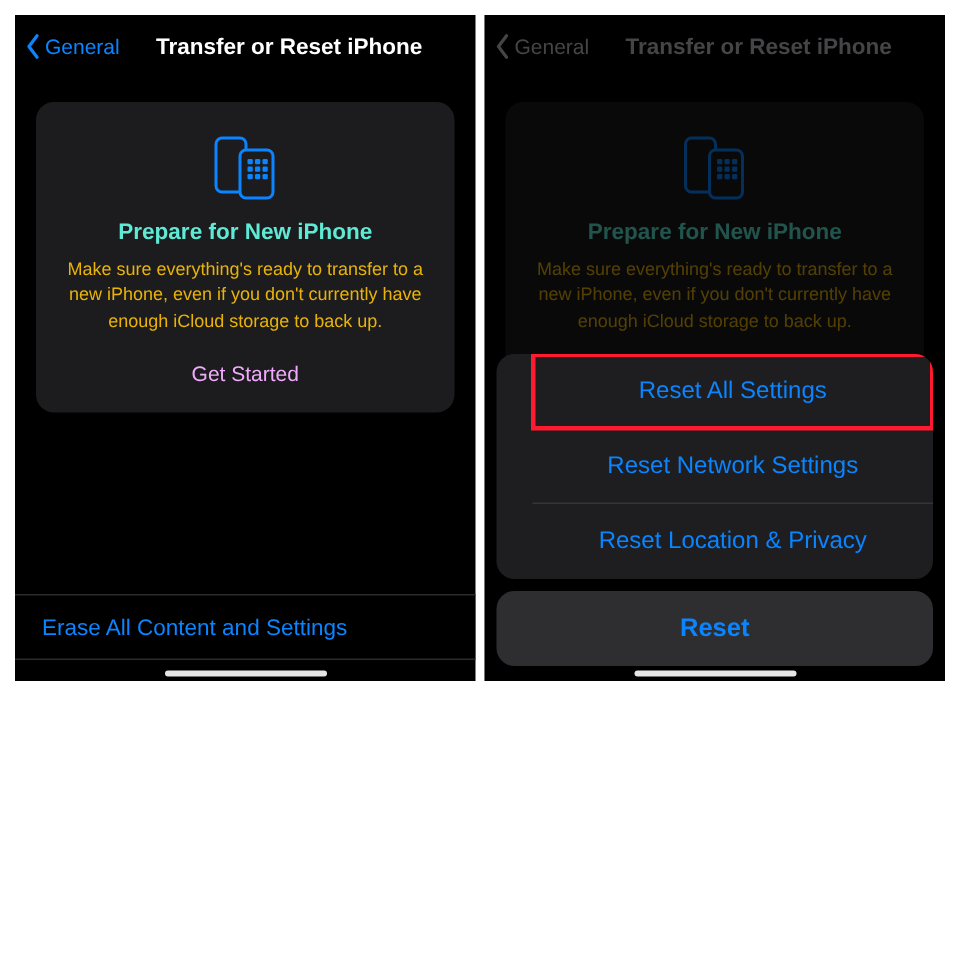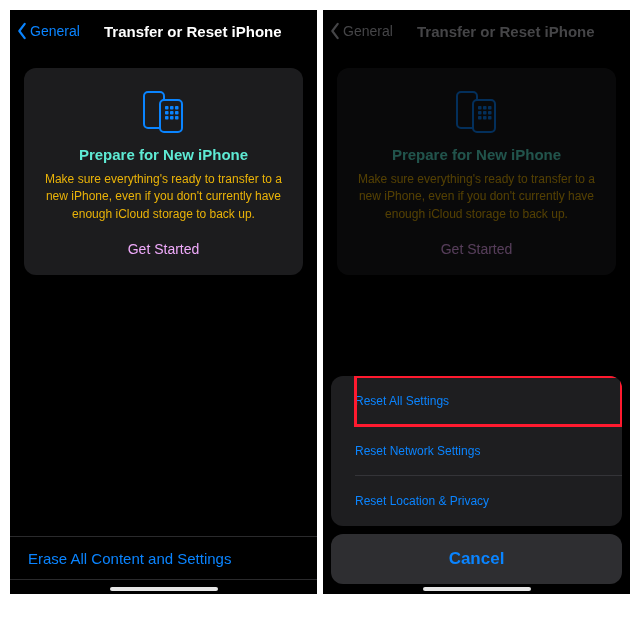--- a/index.html
+++ b/index.html
@@ -5,21 +5,21 @@
   * { box-sizing: border-box; margin: 0; padding: 0; }
   body {
     background: #fff;
     font-family: -apple-system, "Helvetica Neue", Arial, sans-serif;
     width: 640px; height: 640px;
     position: relative;
   }
   .stage {
     position: absolute;
     left: 10px; top: 10px;
-    width: 620px; height: 584px;
+    width: 620px; height: 444px;
     display: flex;
     gap: 6px;
     background: #fff;
   }
   .phone {
     flex: 1 1 0;
     background: #000;
     border-radius: 0px;
     position: relative;
     overflow: hidden;
@@ -132,21 +132,22 @@
   .sheet-group {
     background: #1e1e20;
     border-radius: 12px;
     overflow: hidden;
     margin-bottom: 8px;
   }
   .sheet-row {
     height: 50px;
     display: flex;
     align-items: center;
-    font-size: 12px;
+    justify-content: center;
+    font-size: 16px;
     color: #0a84ff;
     border-bottom: 0.5px solid #343438;
     margin-left: 24px;
   }
   .sheet-row:last-child { border-bottom: none; }
   .sheet-cancel {
     background: #2e2e31;
     border-radius: 12px;
     height: 50px;
     display: flex;
@@ -240,20 +241,20 @@
           <span>Reset All Settings</span>
         </div>
         <div class="sheet-row">
           <span>Reset Network Settings</span>
         </div>
         <div class="sheet-row">
           <span>Reset Location &amp; Privacy</span>
         </div>
       </div>
       <div class="sheet-cancel">
-        <span>Cancel</span>
+        <span>Reset</span>
       </div>
     </div>
 
     <div class="home-indicator"></div>
   </div>
 
 </div>
 
 </body></html>

